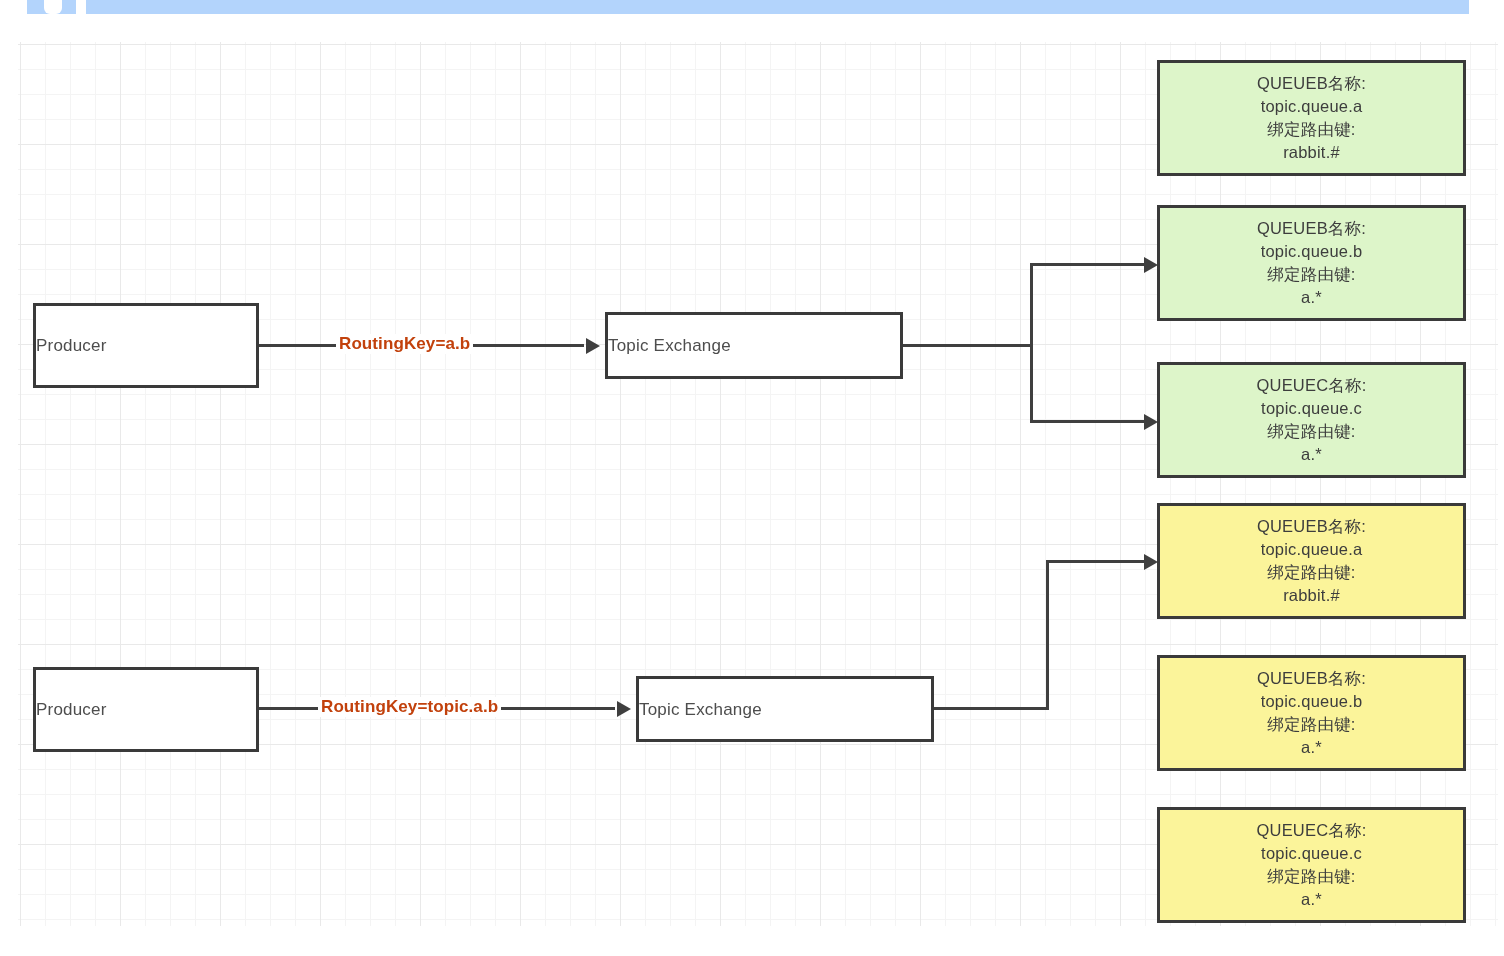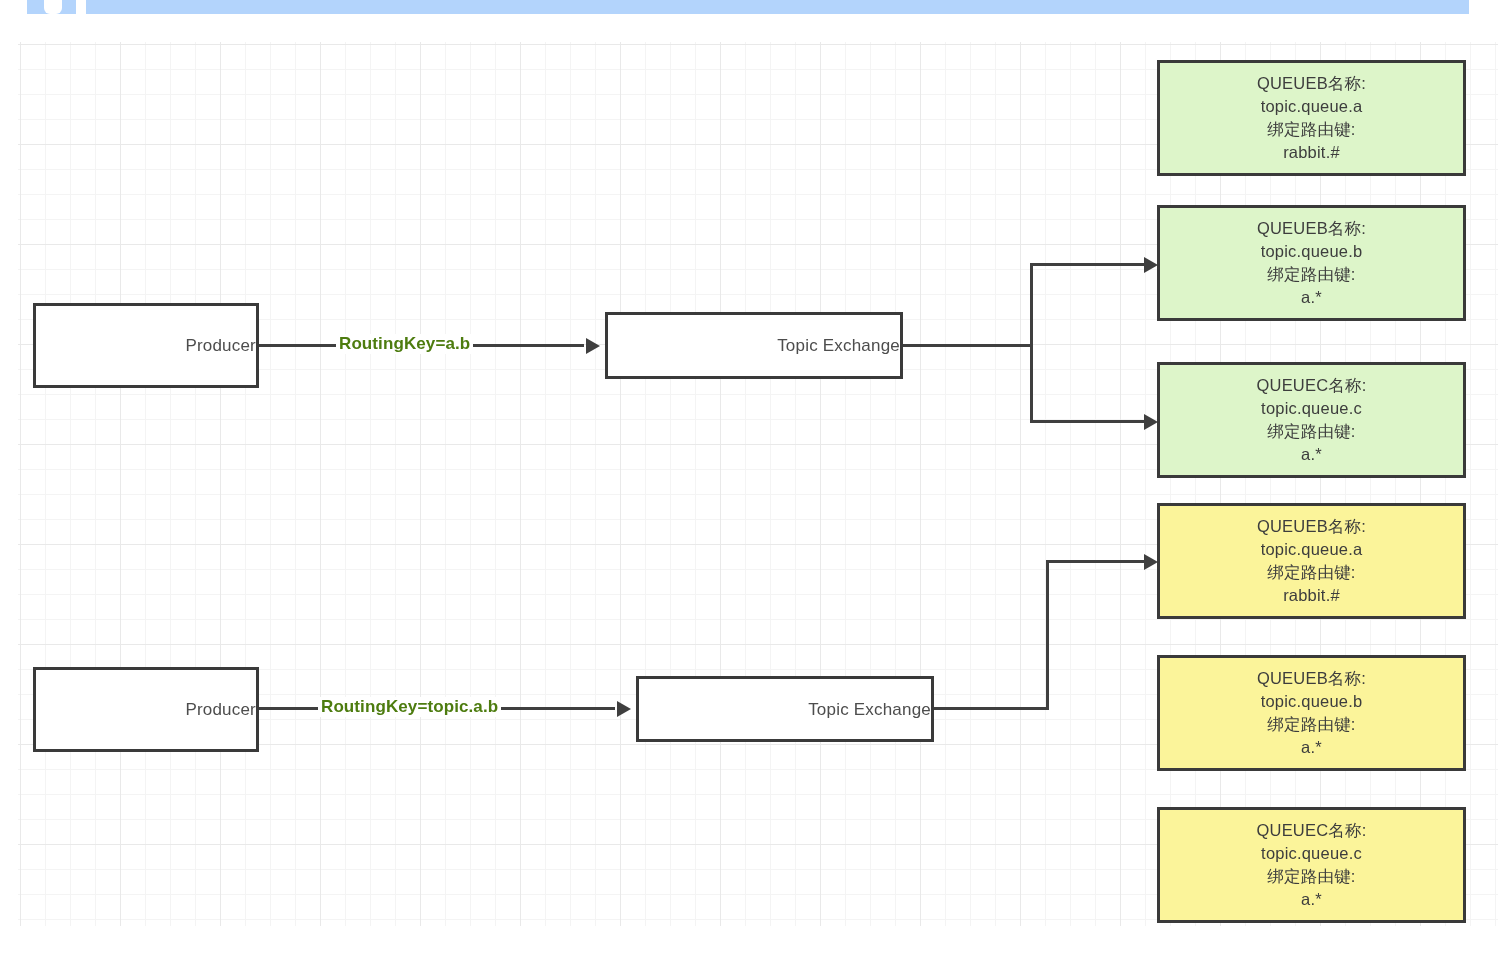--- a/index.html
+++ b/index.html
@@ -72,21 +72,21 @@
   }
 
   
   .node {
     position: absolute;
     box-sizing: border-box;
     border: 3px solid #3a3a3a;
     background: #ffffff;
     display: flex;
     align-items: center;
-    justify-content: flex-end;
+    justify-content: flex-start;
     text-align: center;
     color: #4d4d4d;
     font-size: 17px;
     line-height: 1.0;
     letter-spacing: 0.2px;
   }
   .queue {
     border-width: 3px;
     flex-direction: column;
     justify-content: center;
@@ -112,21 +112,21 @@
     width: 0; height: 0;
     border-top: 8px solid transparent;
     border-bottom: 8px solid transparent;
     border-left: 14px solid #3f3f3f;
   }
 
   .edge-label {
     position: absolute;
     font-size: 17px;
     font-weight: bold;
-    color: #4d7c0f;
+    color: #c2410c;
     background: #ffffff;
     padding: 0 3px;
     white-space: nowrap;
     letter-spacing: 0.1px;
   }
 </style>
 </head>
 <body>
 
 <div id="topbar">

